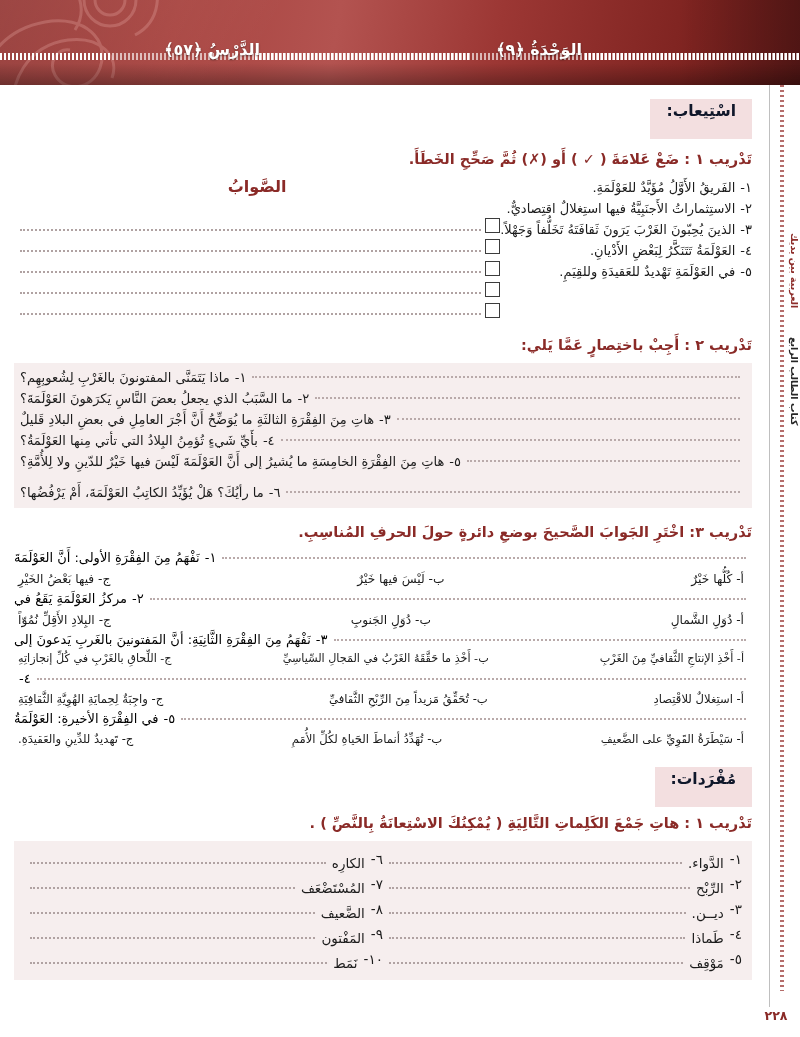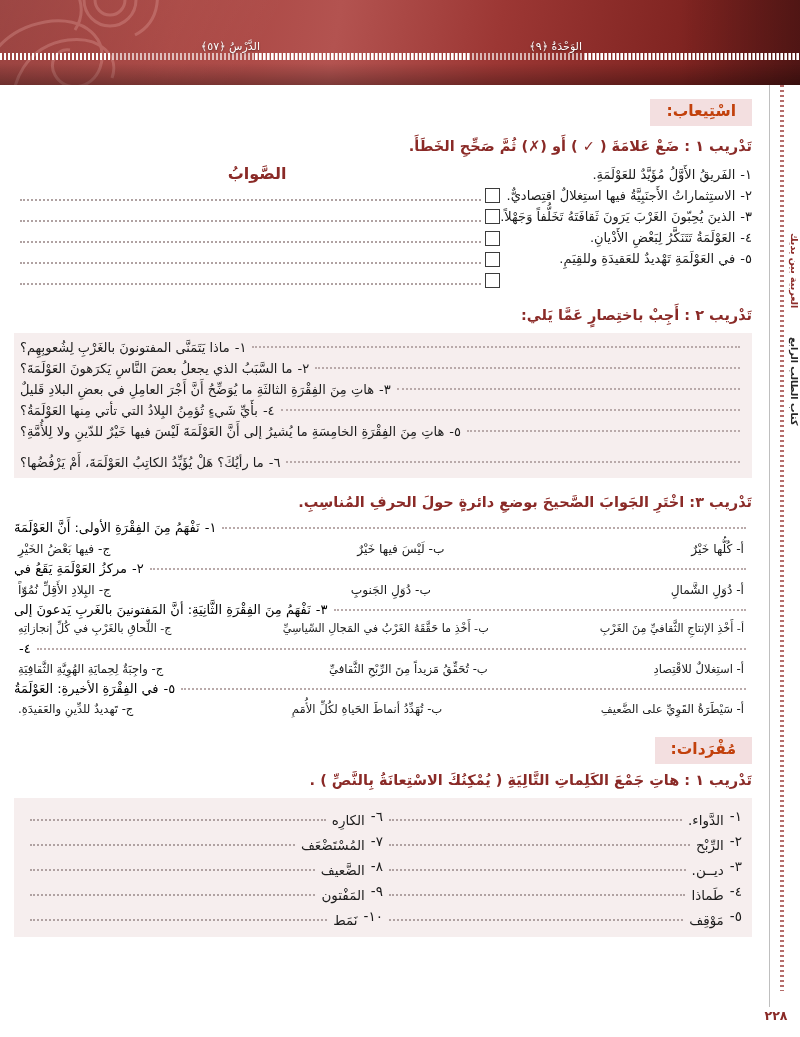--- a/index.html
+++ b/index.html
@@ -42,21 +42,21 @@
     position:absolute; right:0; top:0; width:120px; height:85px;
     background:linear-gradient(to left, rgba(0,0,0,.28), rgba(0,0,0,0));
   }
   .banner-bottom-shadow{
     position:absolute; left:0; right:0; bottom:0; height:22px;
     background:linear-gradient(to top, rgba(0,0,0,.30), rgba(0,0,0,0));
   }
   .banner-txt {
     position:absolute; top:40px;
     color:#ffffff;
-    font-size:11px; font-weight:normal;
+    font-size:16px; font-weight:bold;
     text-shadow: 0 1px 2px rgba(0,0,0,.45);
     white-space:nowrap;
     z-index:3;
   }
   .banner-unit { right: 218px; text-align: right; }
   .banner-lesson { right: 540px; }
   .dotline-w {
     position:absolute; top:53px; height:7px; z-index:2;
     background: repeating-linear-gradient(to right,
         #ffffff 0 2px, rgba(255,255,255,0) 2px 4px);
@@ -93,24 +93,24 @@
 
   .content {
     position:absolute;
     top:0; right:48px; left:14px;
   }
 
   
   .chip {
     display:inline-block;
     background:#f3dfe0;
-    color:#c2410c;
+    color:#0f172a;
     font-weight:bold;
     font-size:15.5px;
-    padding:3px 16px 5px 16px;
+    padding:3px 16px 18px 16px;
     line-height:1.25;
   }
   .chip-wrap { text-align:right; }
 
   .task-title {
     color:#8a2a27;
     font-weight:bold;
     font-size:14.5px;
     text-align:right;
     line-height:1.5;
@@ -150,21 +150,21 @@
   }
   .ex1-statements { flex:0 0 auto; }
   .ex1-statements .row { justify-content:flex-start; }
   .ex1-answers {
     flex:1 1 auto;
     display:flex; flex-direction:column; align-items:stretch;
     padding-top:0px;
   }
   .sawab {
     color:#8a2a27; font-weight:bold; font-size:16px;
-    text-align:center; margin-bottom:2px;
+    text-align:center; margin-bottom:19px;
   }
   .ansrow {
     display:flex; align-items:center;
     height:21.2px;
   }
   .chkbox {
     flex:0 0 auto;
     width:15px; height:15px;
     border:1px solid #3c3c3c;
     background:#fff;

